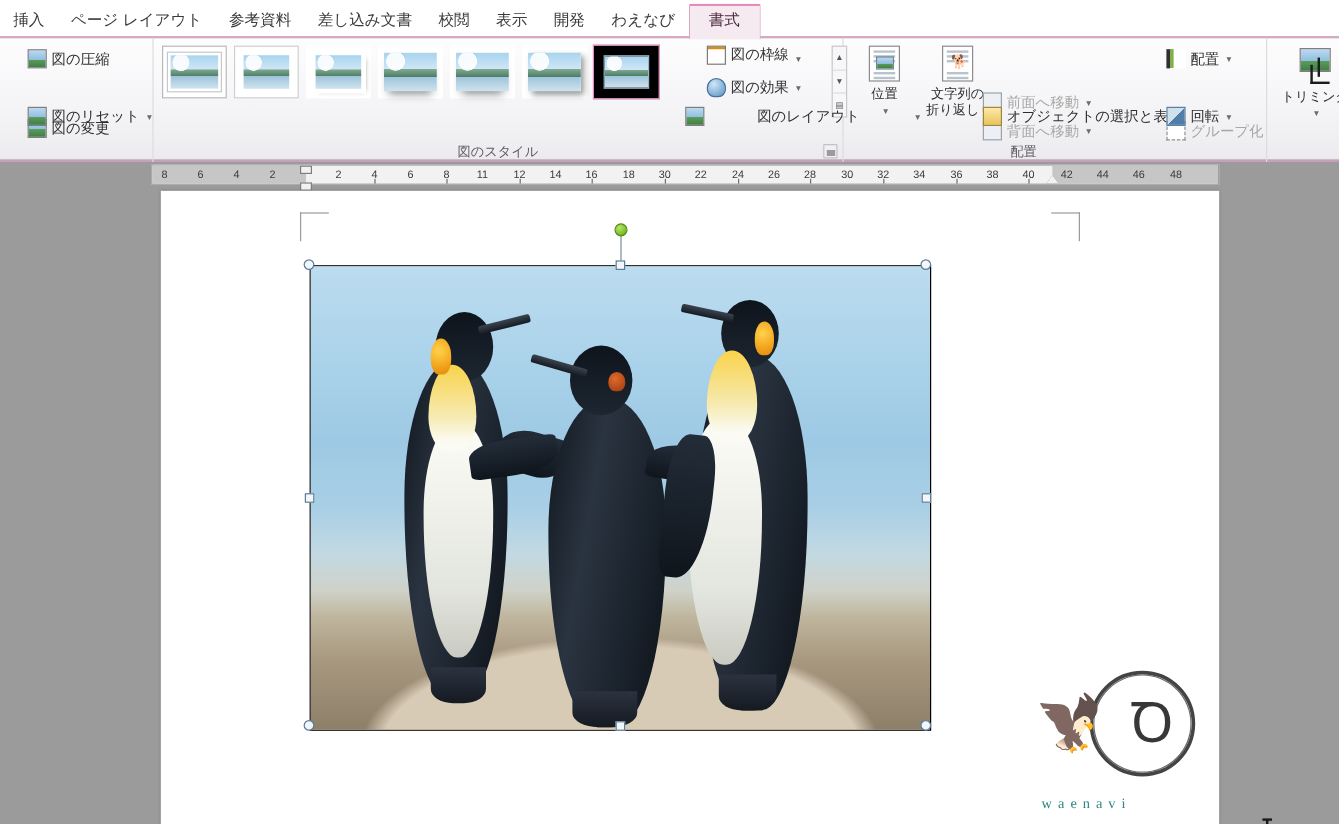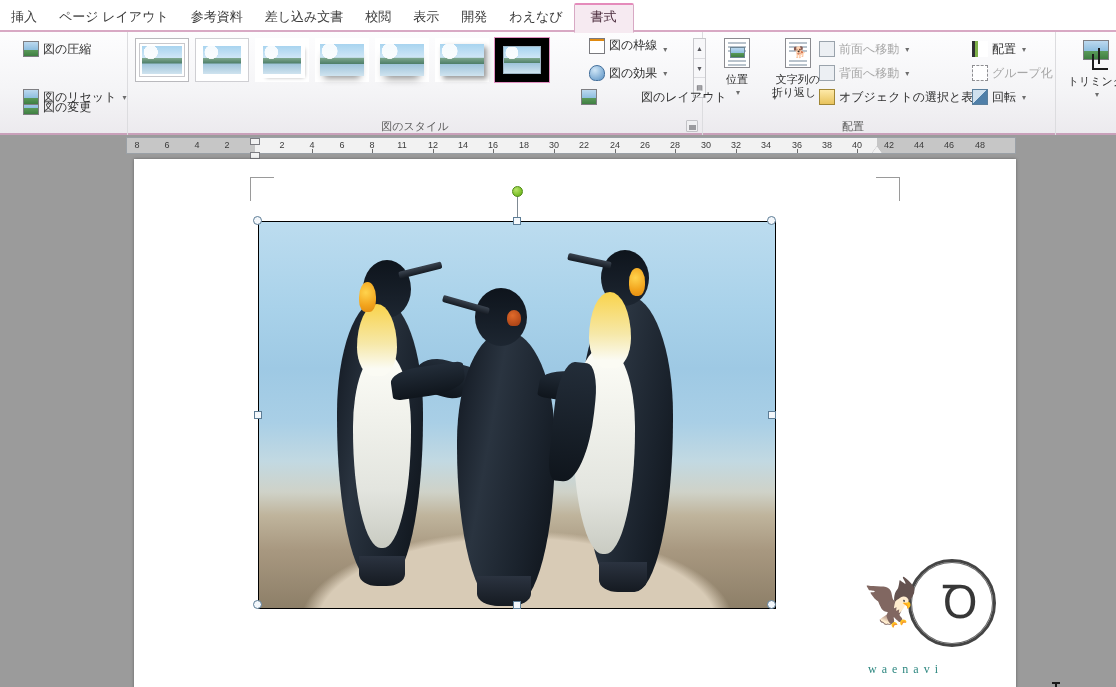--- a/index.html
+++ b/index.html
@@ -59,21 +59,21 @@
     content:""; position:absolute; left:2px; top:4px; width:7px;height:5px;
     background:#9b9b9f;
   }
 
   
   .cmd {
     display: flex; align-items: center; gap: 4px;
     font-size: 12px; color: #2e2e2e; height: 22px;
     padding: 0 3px; white-space: nowrap; cursor: default;
   }
-  .cmd.disabled { color: #a7a7a7; }
+  .cmd.disabled { color: #a7a7a7; margin-top: 36px; }
   .cmd .ic { width: 16px; height: 16px; flex: 0 0 16px; position: relative; }
   .caret { font-size: 8px; color: #6d6d6d; margin-left: 2px; }
 
   
   .ic-img { background:linear-gradient(#bcd9ef,#8fbfe0 55%,#5a9a5a 56%,#3f7f42); border:1px solid #7e7e82; }
   .ic-sq  { background:#eceff3; border:1px solid #9aa3ac; }
 
   
   .gallery {
     position: absolute; top: 6px; left: 7px;
@@ -335,21 +335,21 @@
       <div class="cmd" style="position:absolute; left:458px; top:0;align-items:flex-end;">
         <span class="ic" style="background:#fff;border:1px solid #7a7a7e;box-shadow:0 3px 0 -1px #e08a10 inset;"></span>
         <span>図の枠線</span>
         <span class="caret">▾</span>
       </div>
       <div class="cmd" style="position:absolute; left:458px; top:30px;">
         <span class="ic" style="background:radial-gradient(circle at 35% 30%,#cfe6f7,#5b92c4);border:1px solid #44709c;border-radius:50% 50% 40% 40%;"></span>
         <span>図の効果</span>
         <span class="caret">▾</span>
       </div>
-      <div class="cmd" style="position:absolute; left:450px; top:54px;gap:44px;">
+      <div class="cmd" style="position:absolute; left:440px; top:54px;gap:44px;">
         <span class="ic ic-img"></span>
         <span>図のレイアウト</span>
         <span class="caret">▾</span>
       </div>
 
       <div class="grp-label">図のスタイル</div>
       <div class="dialog-launcher"></div>
     </div>
 
     <div class="grp" style="left:703px; width:353px;">

